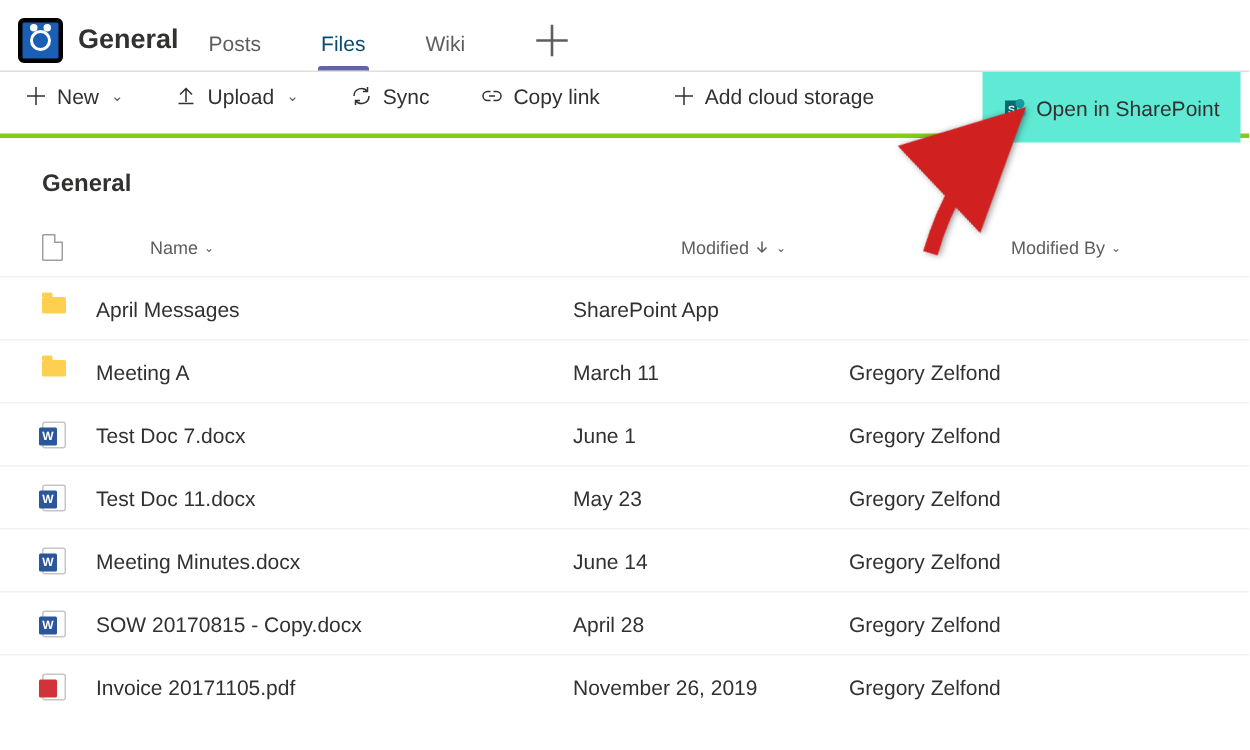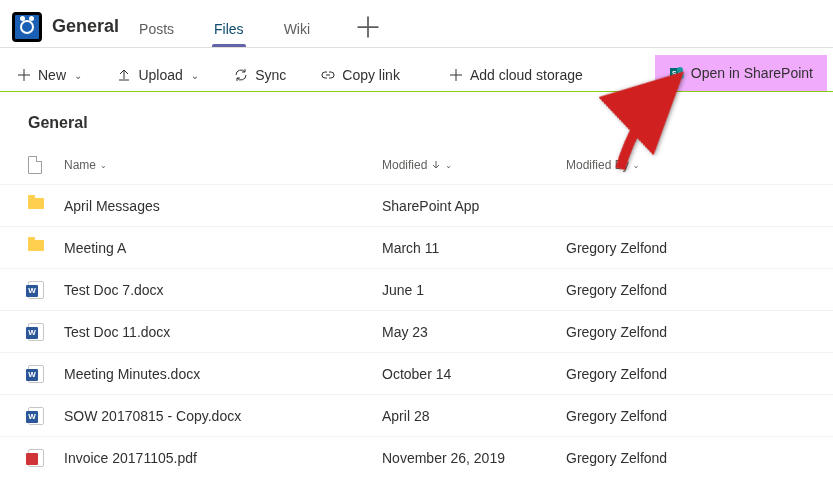--- a/index.html
+++ b/index.html
@@ -43,34 +43,34 @@
   .tab { padding:0 2px 10px 2px;color:#605e5c;cursor:pointer;position:relative; }
   .tab.active { color:#0c4a6e;font-weight:400; }
   .tab.active::after {
     content:'';position:absolute;bottom:0;left:0;right:0;height:3px;background:#6264a7;border-radius:2px 2px 0 0;
   }
   .add-tab {
     width:28px;height:28px;display:flex;align-items:center;justify-content:center;
     color:#605e5c;cursor:pointer;font-size:16px;margin-bottom:6px;margin-left:6px;
   }
   .cmdbar {
-    display:flex;align-items:flex-end;padding:0 6px;height:44px;border-bottom:1px solid #84cc16;
+    display:flex;align-items:flex-start;padding:0 6px;height:44px;border-bottom:3px solid #84cc16;
   }
   .cmd {
     display:flex;align-items:center;gap:6px;padding:0 10px;height:32px;
     color:#323130;cursor:pointer;border-radius:2px;font-size:14px;
   }
-  .cmd.highlight { background:#f0abfc;border-radius:0;height:36px;padding:0 14px; }
+  .cmd.highlight { background:#5eead4;border-radius:0;height:47px;padding:0 14px; }
   .cmd .ico { width:16px;height:16px;display:flex;align-items:center;justify-content:center; }
   .chev { font-size:10px;color:#605e5c;margin-left:2px; }
   .sep { width:14px; }
   .section-title { font-weight:600;font-size:16px;padding:22px 0 18px 28px; }
   .table-header {
     display:flex;align-items:center;padding:6px 0 10px 28px;
-    font-size:12px;color:#605e5c;
+    font-size:12px;color:#605e5c;gap:36px;
   }
   .col-icon { width:36px; }
   .col-name { width:318px; }
   .col-mod { width:184px; }
   .col-modby { flex:1; }
   .th { display:flex;align-items:center;gap:4px; }
   .th .chev2 { font-size:8px; }
   .row {
     display:flex;align-items:center;padding:0 0 0 28px;height:42px;
     border-top:1px solid #f3f2f1;font-size:14px;
@@ -235,21 +235,21 @@
       <div class="col-mod">May 23</div>
       <div class="col-modby">Gregory Zelfond</div>
     </div>
     <div class="row">
       <div class="col-icon">
         <div class="file-ico">
           <div class="word"></div>
         </div>
       </div>
       <div class="col-name">Meeting Minutes.docx</div>
-      <div class="col-mod">October 14</div>
+      <div class="col-mod">June 14</div>
       <div class="col-modby">Gregory Zelfond</div>
     </div>
     <div class="row">
       <div class="col-icon">
         <div class="file-ico">
           <div class="word"></div>
         </div>
       </div>
       <div class="col-name">SOW 20170815 - Copy.docx</div>
       <div class="col-mod">April 28</div>

